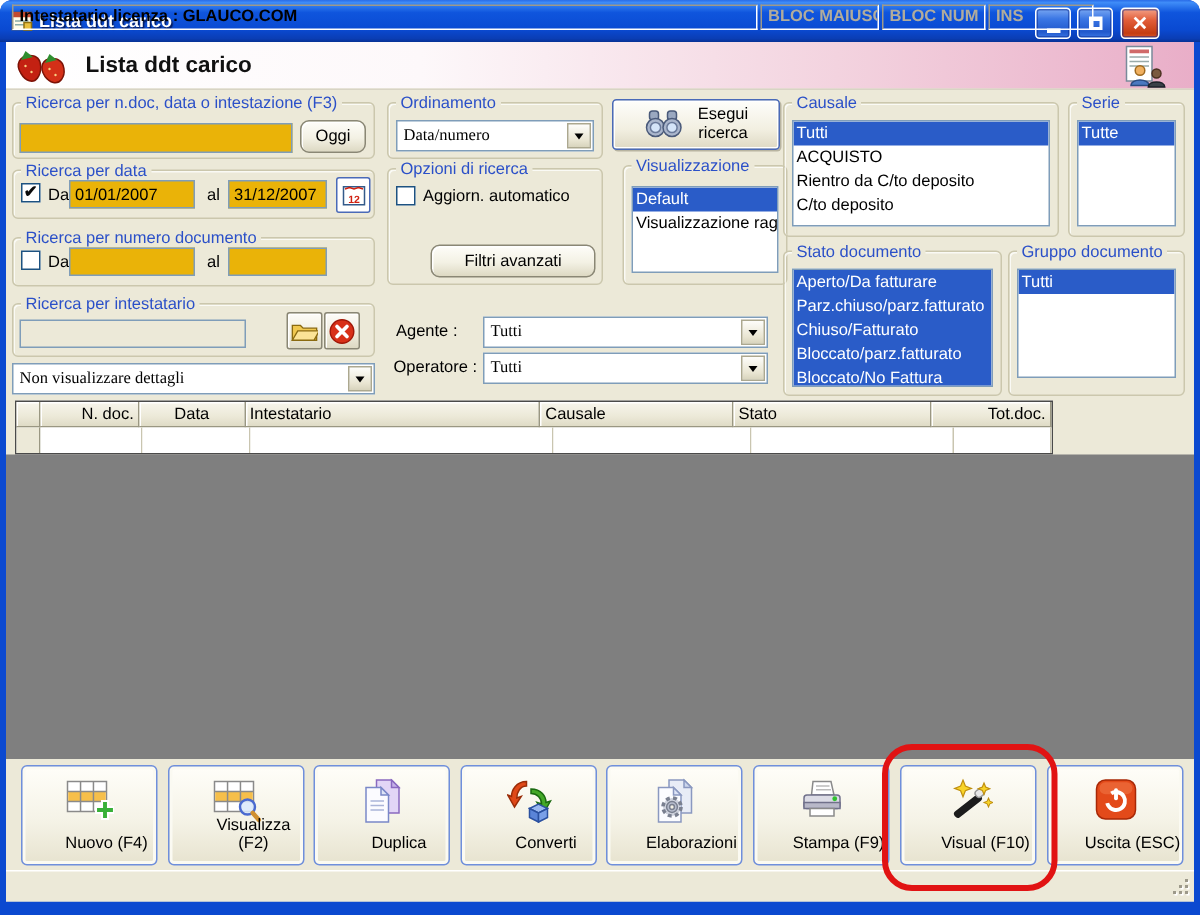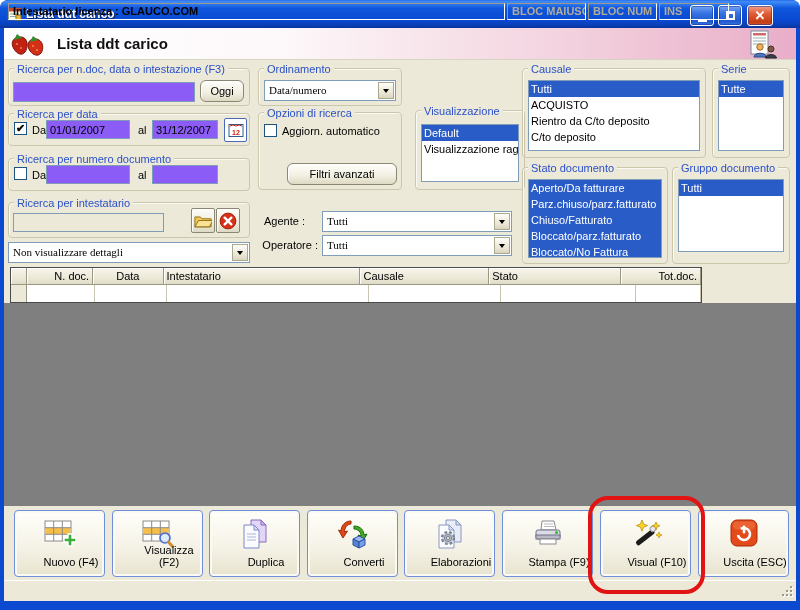--- a/index.html
+++ b/index.html
@@ -34,21 +34,21 @@
   .header-title { position:absolute; left:57px; top:35px; font-size:15px; font-weight:bold; color:#111; }
   .strawberry-wrap { position:absolute; left:8px; top:31px; }
   .people-wrap { position:absolute; left:748px; top:30px; }
 
   
   .grp { position:absolute; border:1px solid #cbc7ad; border-radius:4px;
     box-shadow:inset 1px 1px 0 rgba(255,255,255,.75); }
   .grp-label { position:absolute; top:-6px; left:5px; background:#ece9d8; padding:0 3px;
     color:#2b50c8; font-size:11px; line-height:12px; white-space:nowrap; }
 
-  .txt { position:absolute; background:#8b5cf6; border:1px solid #7f9db9; font-family:"Liberation Sans",sans-serif;
+  .txt { position:absolute; background:#eab308; border:1px solid #7f9db9; font-family:"Liberation Sans",sans-serif;
     font-size:11px; padding:1px 3px; }
   .txt.gray { background:#ece9d8; }
   .lbl { position:absolute; font-size:11px; color:#000; white-space:nowrap; }
 
   .btn { position:absolute; background:linear-gradient(180deg,#fefdf9 0%,#f3f1e4 55%,#ddd9c3 100%);
     border:1px solid #8a8775; border-radius:6px; box-shadow:inset 1px 1px 0 #fff;
     font-size:11px; display:flex; align-items:center; justify-content:center; cursor:default; }
   .iconbtn { position:absolute; background:linear-gradient(180deg,#fdfcf8 0%,#efecdd 60%,#ddd9c3 100%);
     border:1px solid #8a8775; border-radius:2px; box-shadow:inset 1px 1px 0 #fff;
     display:flex; align-items:center; justify-content:center; }
@@ -225,20 +225,34 @@
   <div class="grp" style="left:258px;top:68px;width:144px;height:38px">
     <span class="grp-label">Ordinamento</span>
   </div>
   <div class="combo" style="left:264px;top:80px;width:132px">
     <span class="combo-text">Data/numero</span>
     <div class="combo-btn">
         <div class="arrow-down"></div>
       </div>
   </div>
 
+  <div class="exec-btn">
+    <svg width="28" height="20" viewBox="0 0 28 20">
+      <rect x="4" y="1" width="6" height="6" rx="2" fill="#9aa8c0" stroke="#4a5a7a"></rect>
+      <rect x="16" y="1" width="6" height="6" rx="2" fill="#9aa8c0" stroke="#4a5a7a"></rect>
+      <circle cx="8" cy="12" r="6" fill="#aab6cc" stroke="#4a5a7a"></circle>
+      <circle cx="19" cy="12" r="6" fill="#aab6cc" stroke="#4a5a7a"></circle>
+      <circle cx="8" cy="12" r="3.4" fill="#d4e4f8" stroke="#6a7a9a"></circle>
+      <circle cx="19" cy="12" r="3.4" fill="#d4e4f8" stroke="#6a7a9a"></circle>
+    </svg>
+    <div class="exec-txt">
+      <div>Esegui</div>
+        <div>ricerca</div>
+    </div>
+  </div>
 
   <div class="grp" style="left:258px;top:112px;width:144px;height:78px">
     <span class="grp-label">Opzioni di ricerca</span>
   </div>
   <div class="cb" style="left:264px;top:124px"></div>
   <span class="lbl" style="left:282px;top:125px">Aggiorn. automatico</span>
   <div class="btn" style="left:287px;top:163px;width:110px;height:22px">Filtri avanzati</div>
 
   <div class="grp" style="left:415px;top:110px;width:110px;height:80px">
     <span class="grp-label">Visualizzazione</span>

